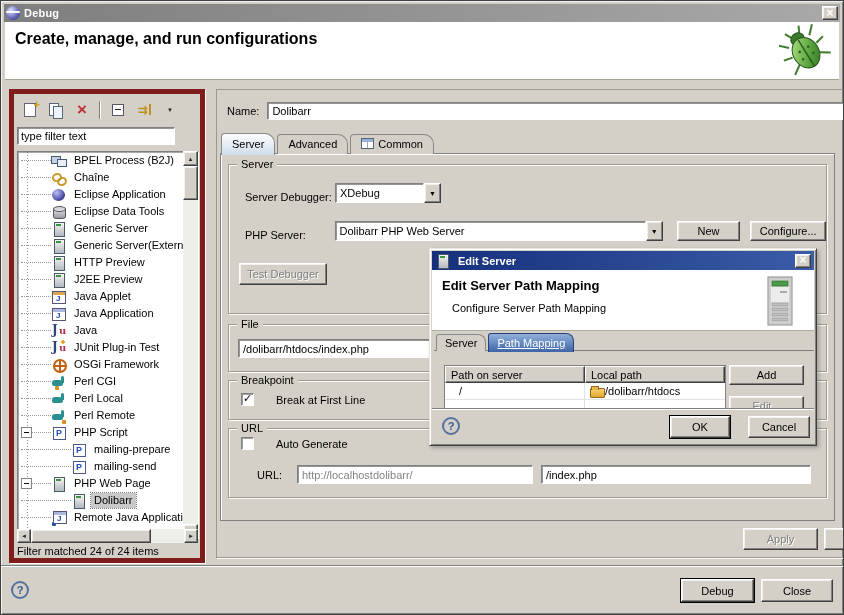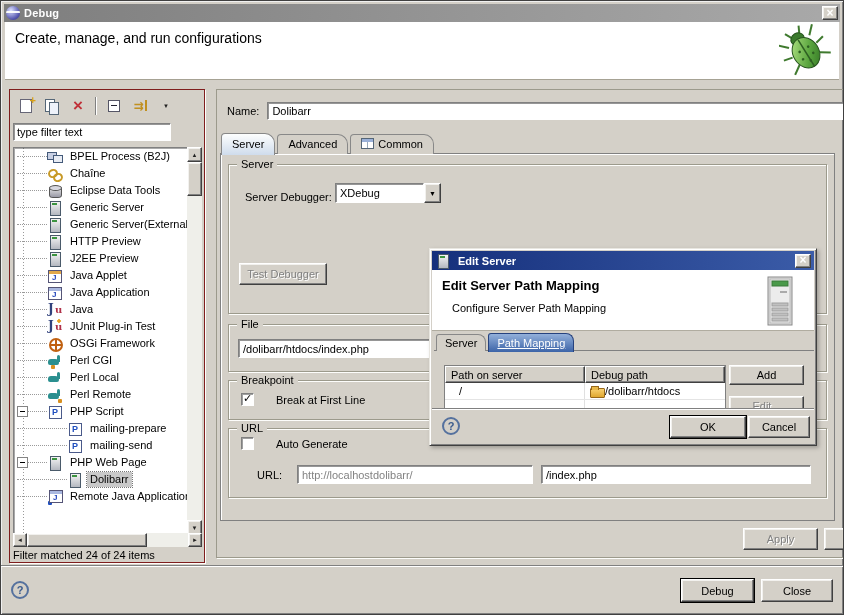--- a/index.html
+++ b/index.html
@@ -18,25 +18,25 @@
 
   
   .titlebar{position:absolute;left:3px;top:3px;right:3px;height:18px;display:flex;align-items:center;gap:4px;padding:0 2px;
     background:linear-gradient(90deg,#7e7e7e,#a9a9a9);color:#fff;font-weight:bold;}
   .titlebar .ttl{flex:1;letter-spacing:.2px;}
   .xbtn{width:16px;height:14px;font-weight:bold;font-size:12px;line-height:10px;padding-bottom:1px;}
   .logo{width:14px;height:14px;border-radius:50%;flex:none;
     background:linear-gradient(transparent 38%,rgba(255,255,255,.95) 38%,rgba(255,255,255,.95) 48%,rgba(90,90,176,.2) 48%,transparent 60%),
     radial-gradient(circle at 35% 32%,#dde2ff,#5858b0 65%,#2c2c78);}
   .hdr{position:absolute;left:4px;top:21px;right:4px;height:58px;background:#fff;border-bottom:1px solid #a6a294;}
-  .hdr .h1{position:absolute;left:10px;top:8px;font-size:14px;font-weight:normal;}
+  .hdr .h1{position:absolute;left:10px;top:8px;font-size:16px;font-weight:bold;}
   .hdr svg{position:absolute;right:8px;top:2px;}
 
   
-  .lpanel{position:absolute;left:8px;top:88px;width:196px;height:474px;border:1px solid #7f1d1d;box-shadow:1px 1px 0 #fdfdfb;background:#d4d0c8;}
+  .lpanel{position:absolute;left:8px;top:88px;width:196px;height:474px;border:5px solid #7f1d1d;box-shadow:1px 1px 0 #fdfdfb;background:#d4d0c8;}
   .ltb{position:absolute;left:2px;top:2px;right:2px;height:27px;display:flex;align-items:center;padding:0 2px;gap:2px;}
   .tbtn{width:24px;height:22px;position:relative;display:flex;align-items:center;justify-content:center;}
   .tsep{width:2px;height:18px;border-left:1px solid #808080;border-right:1px solid #fff;margin:0 3px;}
   .ic-new::before{content:"";width:10px;height:12px;background:#fff;border:1px solid #667;display:block;}
   .ic-new::after{content:"+";position:absolute;right:2px;top:-1px;color:#d8a018;font-weight:bold;font-size:11px;}
   .ic-copy::before{content:"";position:absolute;left:5px;top:4px;width:8px;height:11px;background:#fff;border:1px solid #567;}
   .ic-copy::after{content:"";position:absolute;left:9px;top:7px;width:8px;height:11px;background:#eef2fa;border:1px solid #567;}
   .ic-del::before{content:"×";color:#c03038;font-weight:bold;font-size:17px;line-height:14px;}
   .ic-collapse::before{content:"";width:10px;height:10px;border:1px solid #556;display:block;
     background:linear-gradient(#223,#223) 50% 50%/6px 1px no-repeat,#fff;}
@@ -169,21 +169,21 @@
   .mtr .tc{display:flex;align-items:center;padding:0 5px;}
   .tc1{width:140px;border-right:1px solid #e0e0e0;padding-left:14px !important;}
   .tc2{flex:1;}
   .folder{width:15px;height:12px;position:relative;flex:none;}
   .folder::before{content:"";position:absolute;left:0;top:3px;width:13px;height:8px;background:linear-gradient(#f8d070,#e0a830);border:1px solid #986818;border-radius:1px;}
   .folder::after{content:"";position:absolute;left:1px;top:1px;width:6px;height:3px;background:#e8b848;border:1px solid #986818;border-bottom:none;border-radius:1px 1px 0 0;}
   .btn-add{position:absolute;left:295px;top:14px;width:75px;height:20px;}
   .btn-edit{position:absolute;left:295px;top:45px;width:75px;height:20px;}
   .dbot{position:absolute;left:2px;bottom:2px;right:2px;height:35px;border-top:1px solid #808080;box-shadow:0 1px 0 #fff inset;}
   .dbot .help{position:absolute;left:10px;top:8px;}
-  .btn-ok{position:absolute;left:238px;top:7px;width:76px;height:22px;}
+  .btn-ok{position:absolute;left:238px;top:7px;width:60px;height:22px;}
   .btn-cancel{position:absolute;left:316px;top:7px;width:62px;height:22px;}
 </style>
 </head>
 <body>
 
 <div class="screen">
 
   <div class="titlebar">
     <span class="logo"></span>
     <span class="ttl">Debug</span>
@@ -243,20 +243,25 @@
           <span class="ic ic-bpel"></span>
           <span class="tlabel">BPEL Process (B2J)</span>
         </div>
       <div class="trow">
           <span class="g g1"></span>
           <span class="ic ic-chain"></span>
           <span class="tlabel">Chaîne</span>
         </div>
       <div class="trow">
           <span class="g g1"></span>
+          <span class="ic ic-eclipse"></span>
+          <span class="tlabel">Eclipse Application</span>
+        </div>
+      <div class="trow">
+          <span class="g g1"></span>
           <span class="ic ic-database"></span>
           <span class="tlabel">Eclipse Data Tools</span>
         </div>
       <div class="trow">
           <span class="g g1"></span>
           <span class="ic ic-server"></span>
           <span class="tlabel">Generic Server</span>
         </div>
       <div class="trow">
           <span class="g g1"></span>
@@ -382,20 +387,29 @@
     <div class="tabarea">
 
       <div class="grp gsrv">
         <span class="legend">Server</span>
         <div class="frow">
           <span class="lbl">Server Debugger:</span>
           <div class="combo w1">
             <span class="cval">XDebug</span>
             <span class="cbtn bev btn">▼</span>
           </div>
+        </div>
+        <div class="frow">
+          <span class="lbl">PHP Server:</span>
+          <div class="combo w2">
+            <span class="cval">Dolibarr PHP Web Server</span>
+            <span class="cbtn bev btn">▼</span>
+          </div>
+          <span class="btn bev btn-new">New</span>
+          <span class="btn bev btn-cfg">Configure...</span>
         </div>
         <span class="btn bev btn-test disabled">Test Debugger</span>
       </div>
 
       <div class="grp gfile">
         <span class="legend">File</span>
         <input class="sunk" value="/dolibarr/htdocs/index.php" style="">
       </div>
 
       <div class="grp gbp">
@@ -454,21 +468,21 @@
       </svg>
     </div>
     <div class="dtabs">
       <div class="dtab"><span>Server</span></div>
       <div class="dtab sel"><span>Path Mapping</span></div>
     </div>
     <div class="dcontent">
       <div class="mtable">
         <div class="mth">
           <span class="hc hc1">Path on server</span>
-          <span class="hc hc2">Debug path</span>
+          <span class="hc hc2">Local path</span>
         </div>
         <div class="mtr">
           <span class="tc tc1">/</span>
           <span class="tc tc2">
               <span class="folder"></span>
               <span>/dolibarr/htdocs</span>
             </span>
         </div>
         <div class="mtr">
             <span class="tc tc1"></span>

